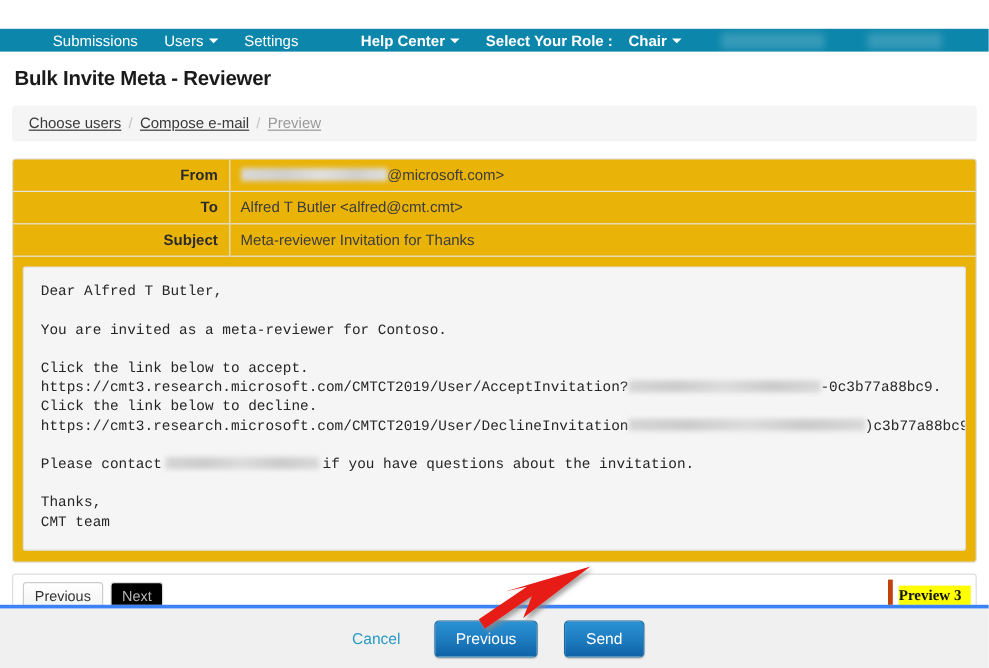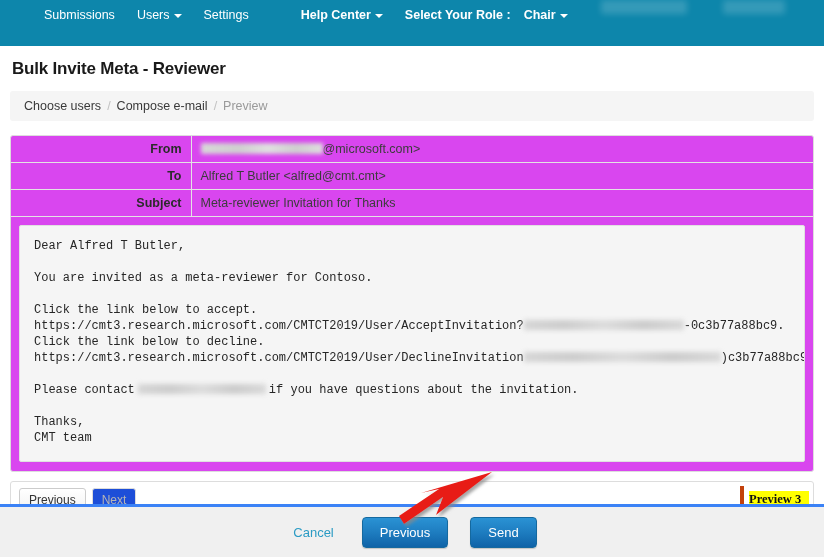--- a/index.html
+++ b/index.html
@@ -13,24 +13,26 @@
     background: #ffffff;
     font-family: "Liberation Sans", sans-serif;
     font-size: 12px;
     color: #333333;
     overflow: hidden;
     position: relative;
   }
 
   
   .navbar {
-    height: 46px;
+    height: 19px;
     background: #0d86ab;
     display: flex;
+    align-items: center;
     position: relative;
+    margin-top: 24px;
   }
   .nav-item {
     color: #ffffff;
     font-size: 12.5px;
     padding: 0 11px;
     line-height: 30px;
     white-space: nowrap;
     text-decoration: none;
     cursor: pointer;
   }
@@ -70,30 +72,30 @@
   .breadcrumb {
     margin: 12px 10px 0 10px;
     background: #f5f5f5;
     border-radius: 3px;
     padding: 8px 14px;
     font-size: 12.5px;
     color: #3a3a3a;
     display: flex;
     align-items: center;
   }
-  .crumb { cursor: pointer; }
+  .crumb { cursor: pointer; text-decoration: underline; }
   .crumb.active { color: #9a9a9a; cursor: default; }
   .crumb-sep { color: #c2c2c2; padding: 0 6px; }
 
   
   .panel {
     margin: 14px 10px 0 10px;
     border: 1px solid #dddddd;
     border-radius: 3px;
-    background: #d946ef;
+    background: #eab308;
   }
   .mail-table { width: 100%; border-collapse: collapse; }
   .mail-table tr { border-bottom: 1px solid #e3e3e3; }
   .mail-label {
     width: 180px;
     text-align: right;
     font-weight: bold;
     font-size: 12.5px;
     color: #2b2b2b;
     padding: 6px 9px 6px 0;
@@ -165,21 +167,21 @@
     color: #333333;
     background: linear-gradient(#ffffff,#f2f2f2);
     border: 1px solid #cccccc;
     border-radius: 3px;
     padding: 4px 9px;
     cursor: pointer;
     line-height: 14px;
   }
   .btn-sm.disabled {
     color: #b5b5b5;
-    background: #1d4ed8;
+    background: #000000;
     border-color: #dcdcdc;
     cursor: default;
   }
   .preview-count {
     position: absolute;
     right: 0px;
     top: 4px;
     width: 73px;
     height: 42px;
     border-left: 4px solid #c2410c;

